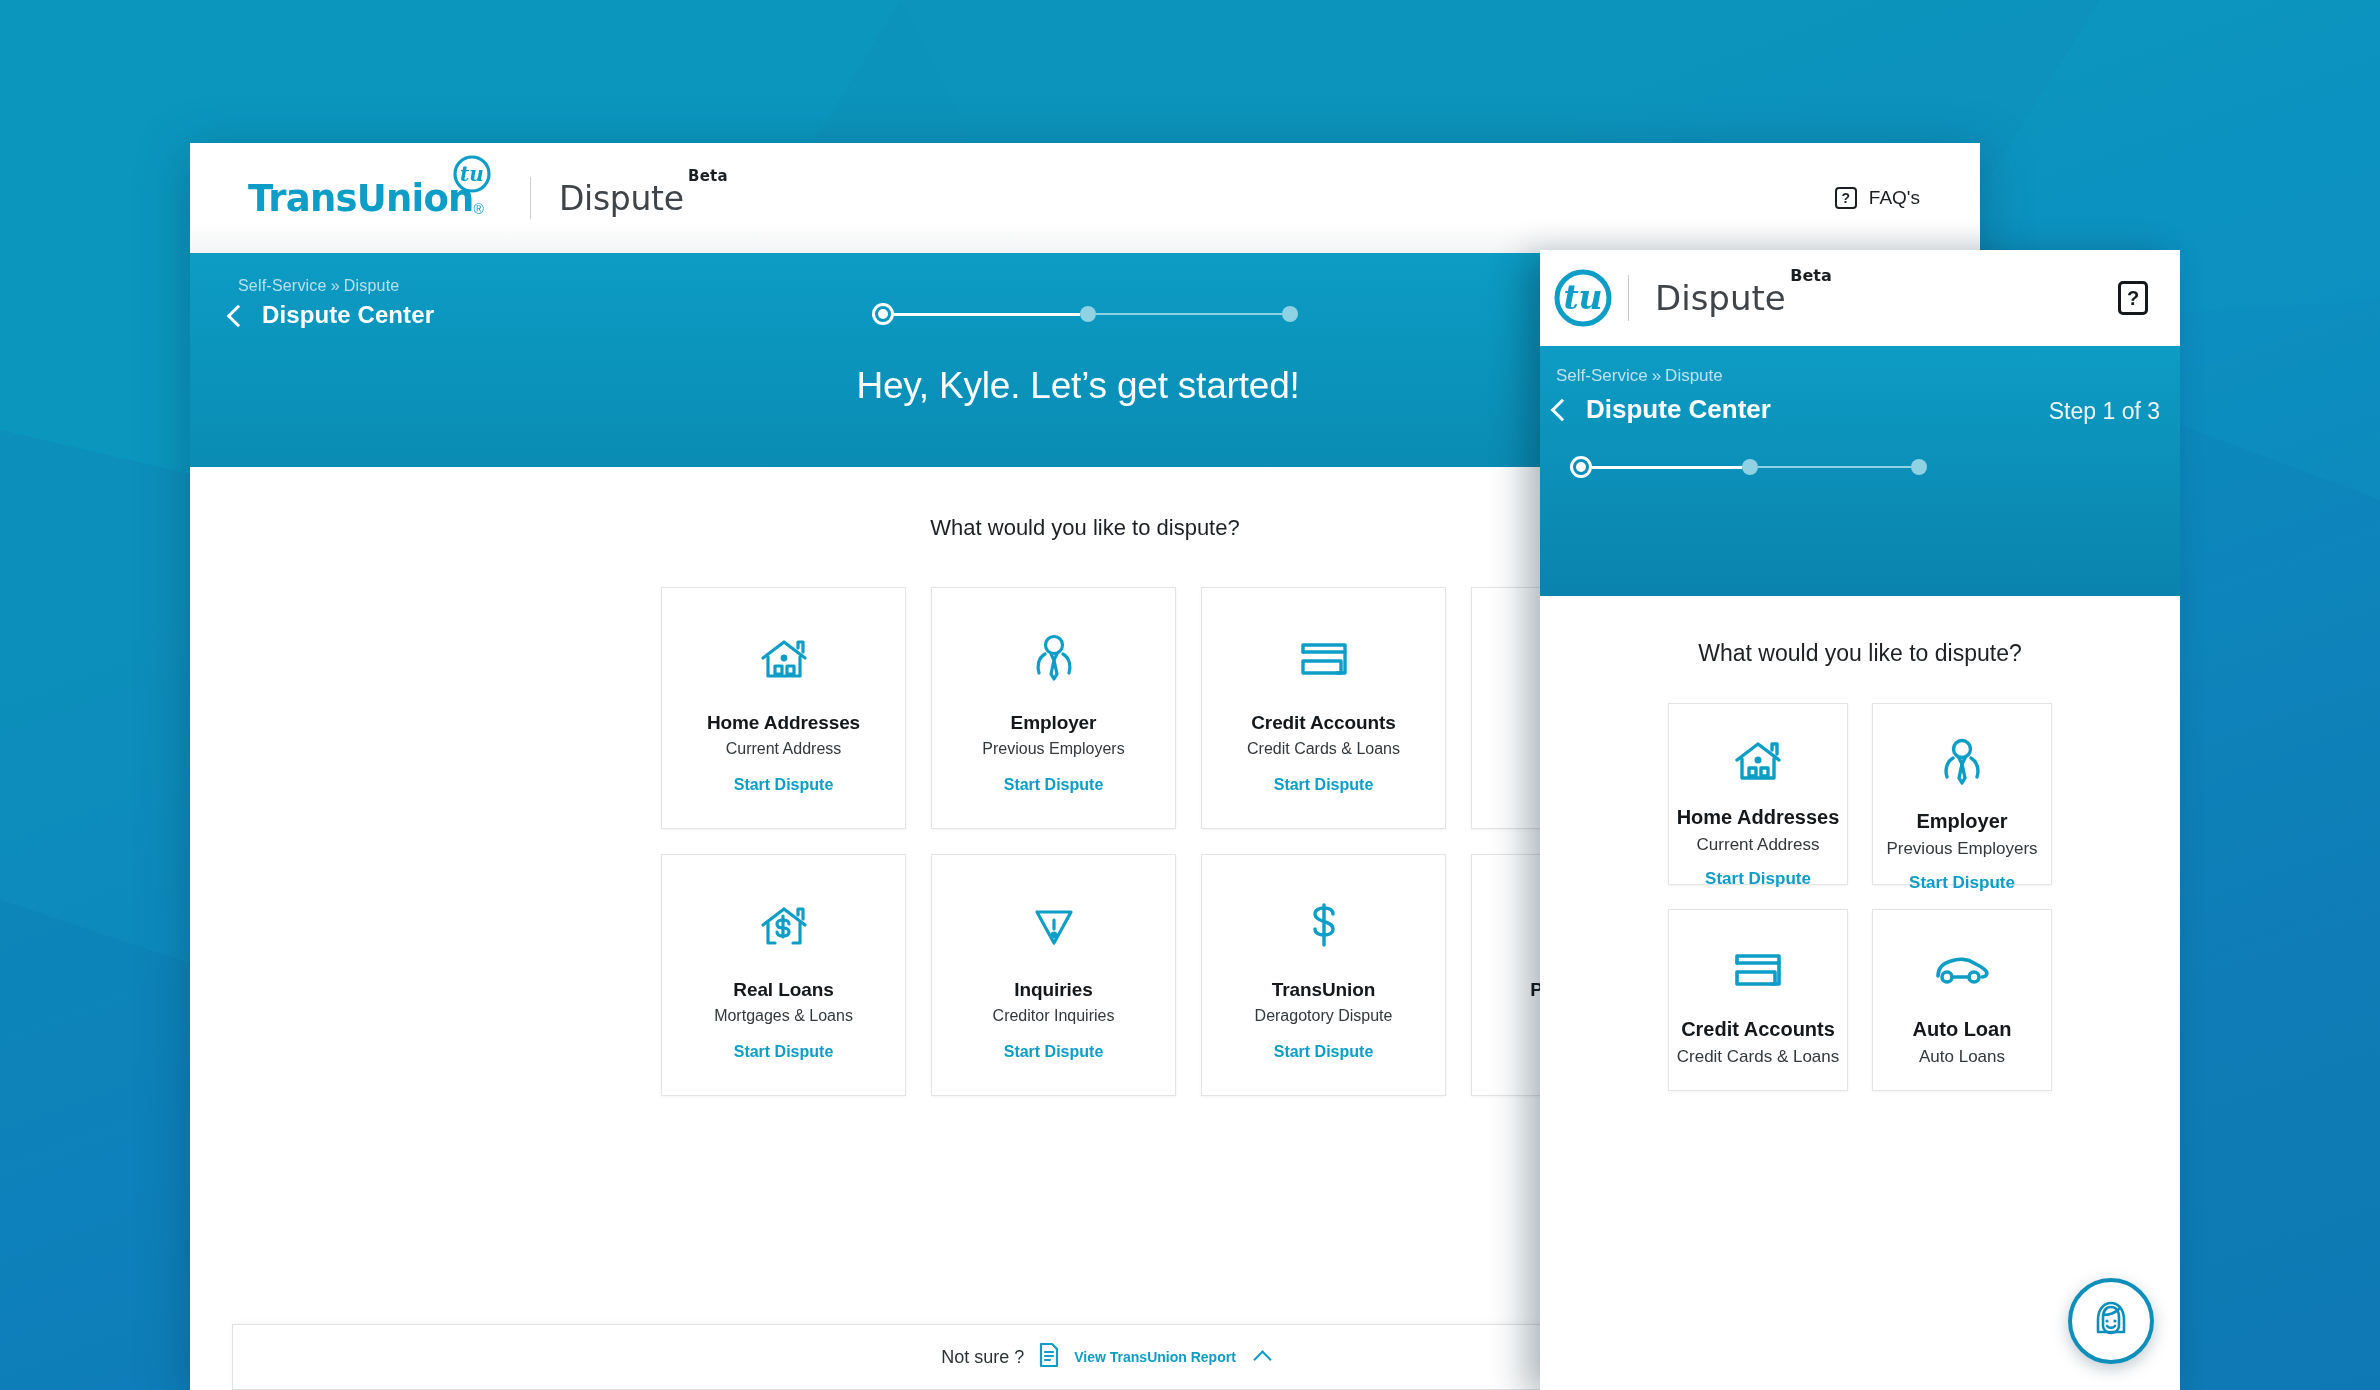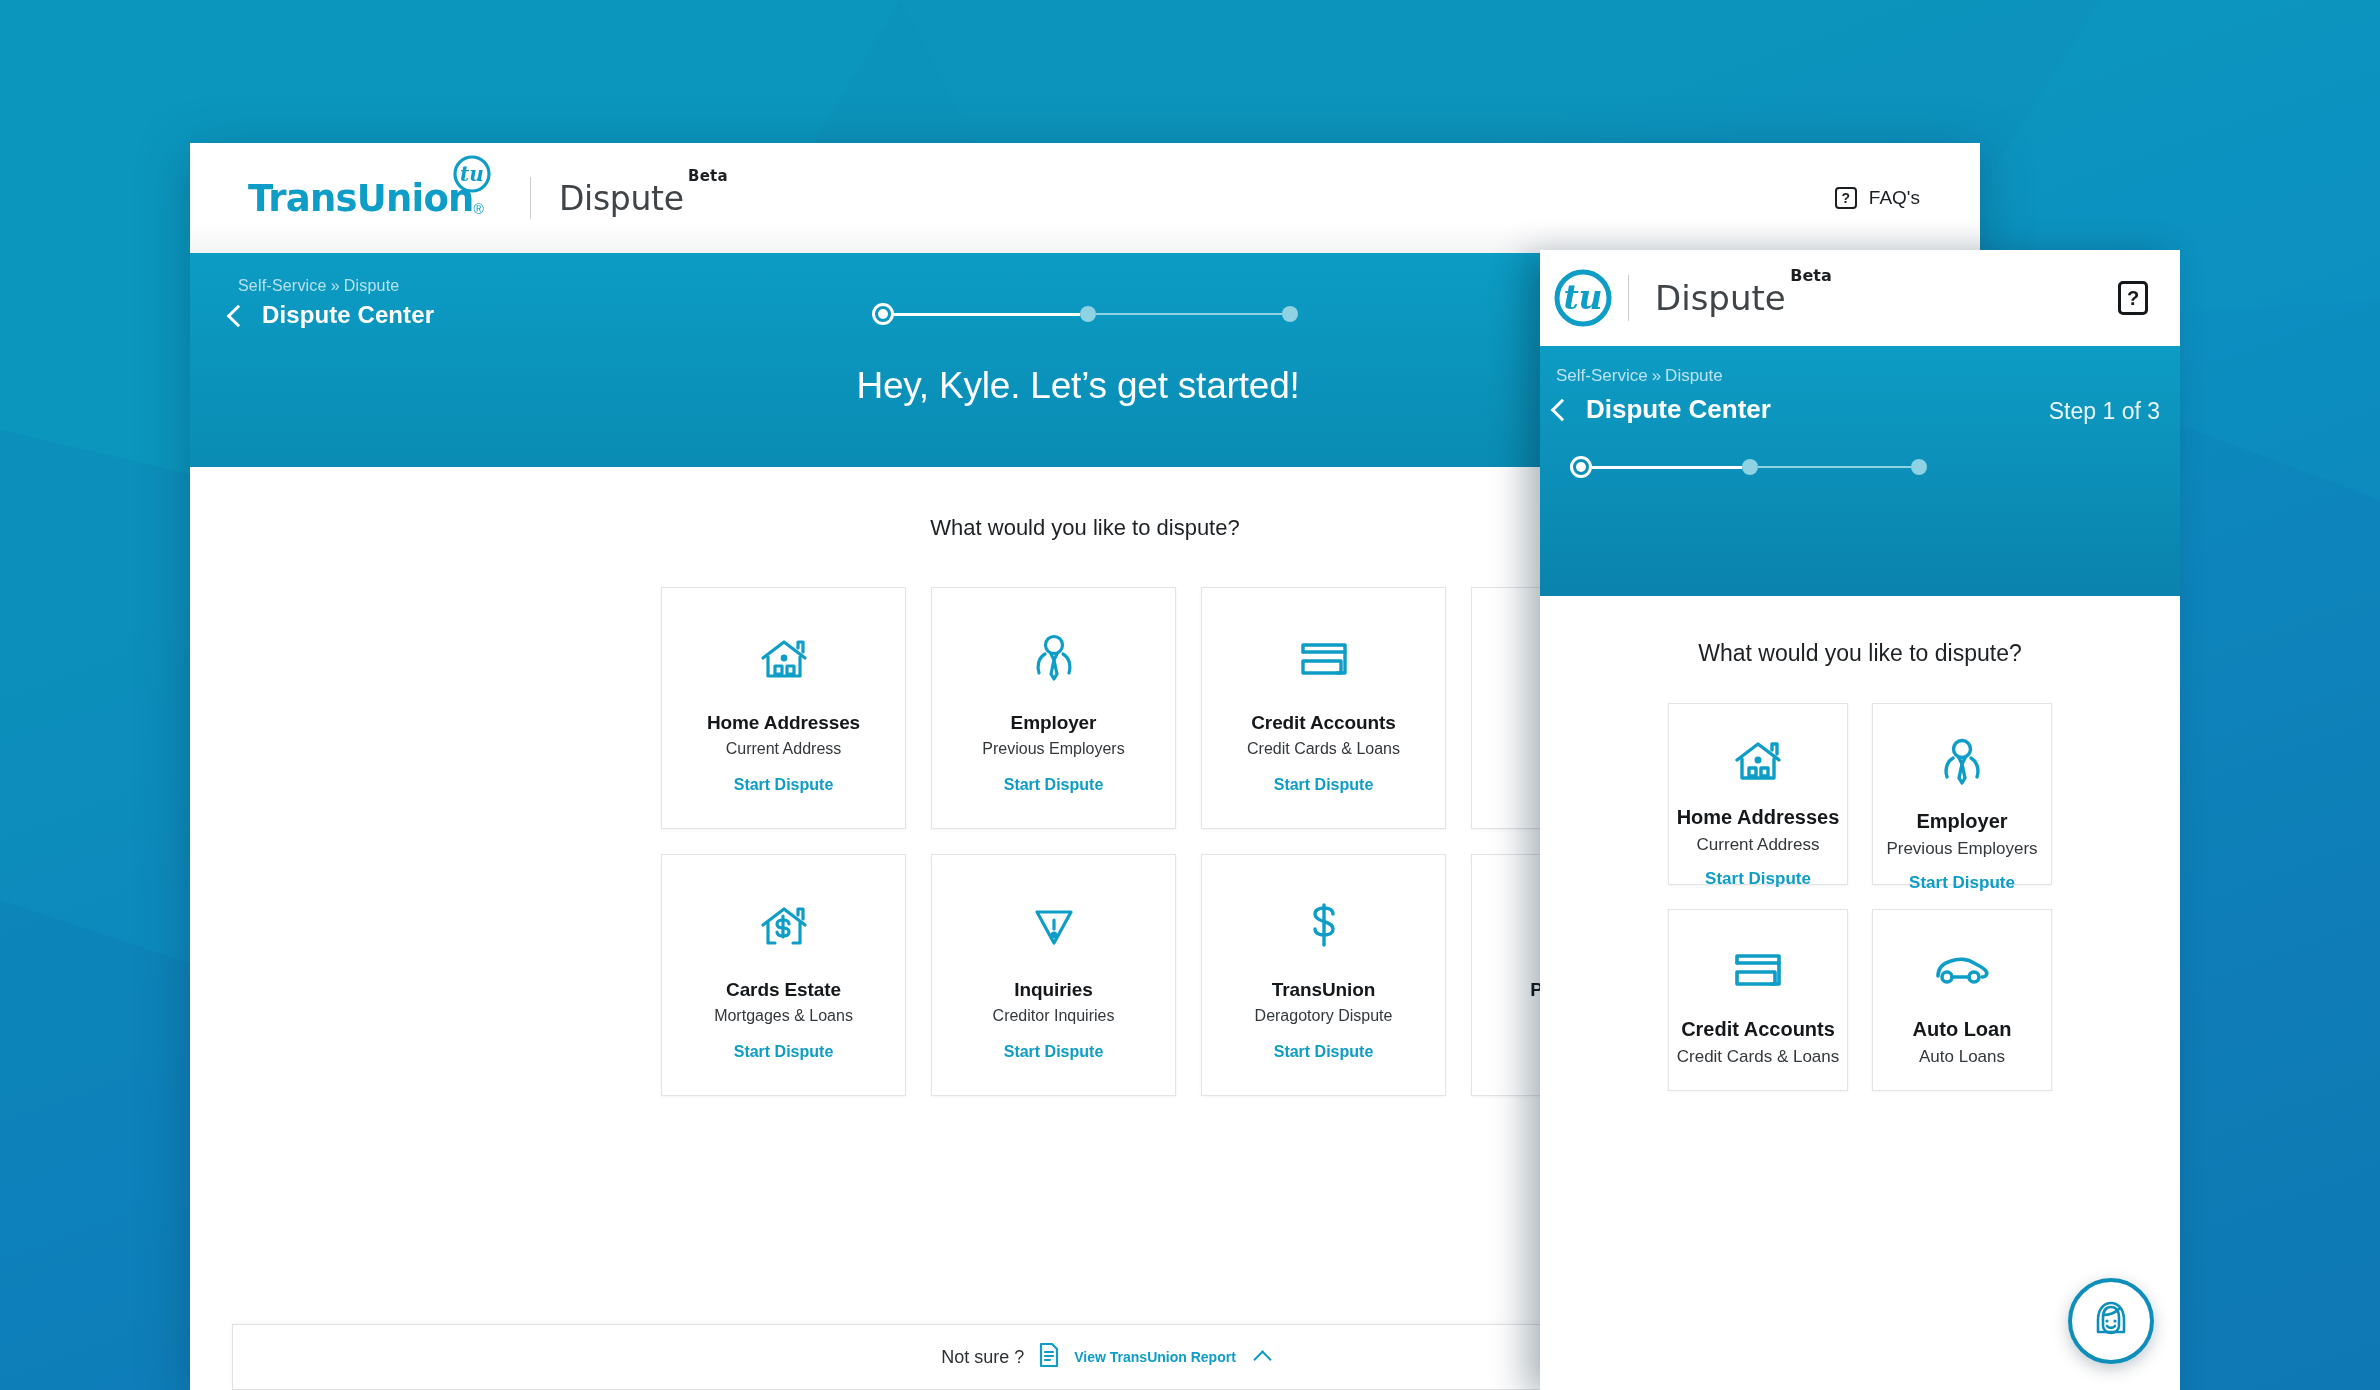--- a/index.html
+++ b/index.html
@@ -443,21 +443,21 @@
         <div class="dcard-icon">
           <svg width="50" height="46" viewBox="0 0 50 46" fill="none" stroke="#0e9dc6" stroke-width="3.2" stroke-linecap="round" stroke-linejoin="round">
             <path d="M4 22 L25 6 L46 22"></path>
             <path d="M9 20 V40 h7"></path>
             <path d="M41 20 V40 h-7"></path>
             <path d="M39 12 V6 h5 v10"></path>
             <path d="M30 21 c0-3-3-4-6-4 s-6 1-6 4 s3 4 6 4 s6 1 6 4 s-3 4-6 4 s-6-1-6-4"></path>
             <path d="M24 13 v21"></path>
           </svg>
         </div>
-        <div class="dcard-title">Cards Estate</div>
+        <div class="dcard-title">Real Loans</div>
         <div class="dcard-sub">Mortgages &amp; Loans</div>
         <div class="dcard-link">Start Dispute</div>
       </div>
 
       <div class="dcard">
         <div class="dcard-icon">
           <svg width="44" height="44" viewBox="0 0 44 44" fill="none" stroke="#0e9dc6" stroke-width="3.2" stroke-linecap="round" stroke-linejoin="round">
             <path d="M5 8 H39 L22 39 Z"></path>
             <path d="M22 16 v9"></path>
             <circle cx="22" cy="31" r="1.9" fill="#0e9dc6"></circle>

